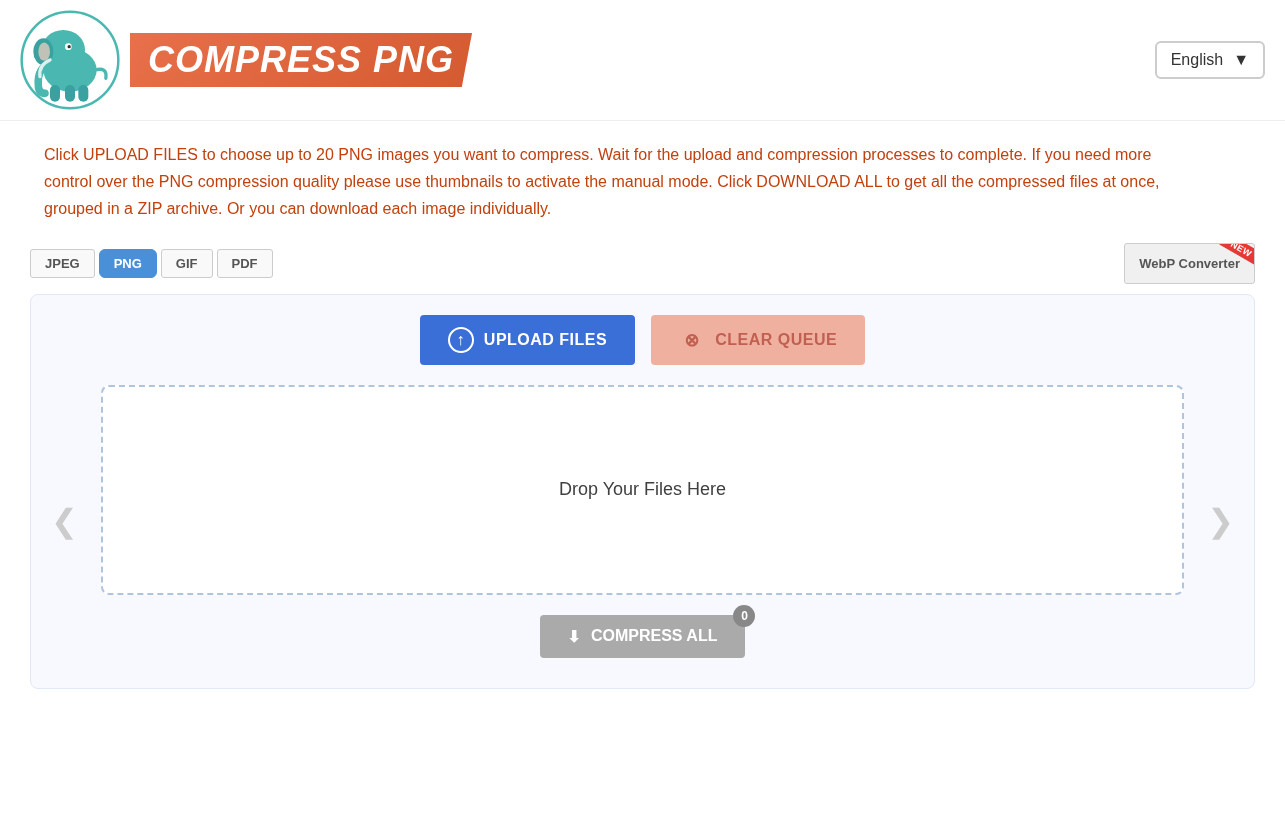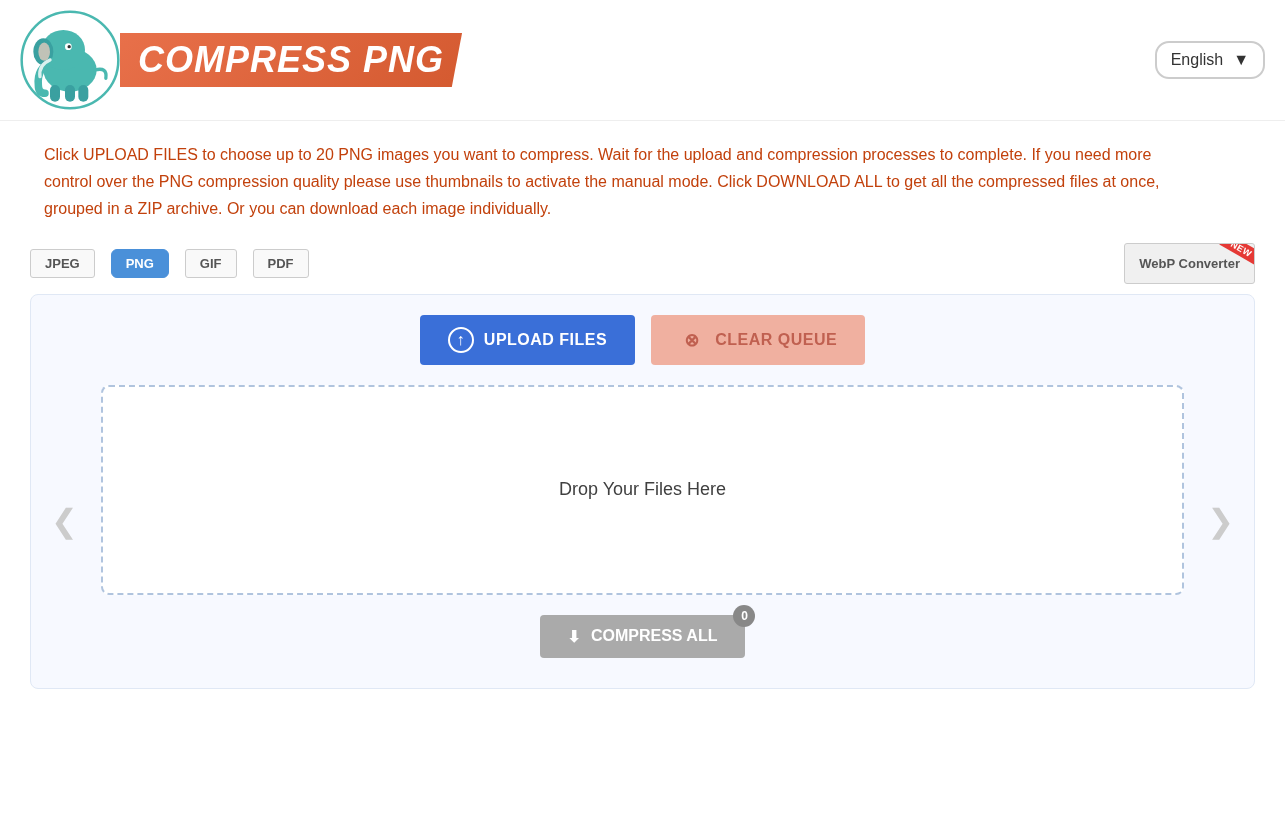--- a/index.html
+++ b/index.html
@@ -16,20 +16,21 @@
     .header {
       display: flex;
       align-items: center;
       justify-content: space-between;
       padding: 10px 20px;
       border-bottom: 1px solid #eee;
     }
     .logo-area {
       display: flex;
       align-items: center;
+      gap: 10px;
     }
     .logo-elephant {
       width: 100px;
       height: 100px;
     }
     .logo-text-area {
       display: flex;
       flex-direction: column;
       justify-content: center;
     }
@@ -51,21 +52,21 @@
       letter-spacing: 2px;
       margin-top: 4px;
       padding-left: 4px;
     }
 
     
     .lang-selector {
       display: flex;
       align-items: center;
       border: 2px solid #ccc;
-      border-radius: 14px;
+      border-radius: 6px;
       padding: 8px 14px;
       cursor: pointer;
       font-size: 16px;
       gap: 10px;
       background: #fff;
       color: #333;
     }
 
     
     .description {
@@ -80,21 +81,21 @@
     
     .tabs-row {
       display: flex;
       align-items: center;
       justify-content: space-between;
       padding: 0 30px;
       margin-top: 10px;
     }
     .tabs-left {
       display: flex;
-      gap: 16px;
+      gap: 4px;
     }
     .tab {
       border: 1px solid #ccc;
       background: #f9f9f9;
       padding: 6px 14px;
       font-size: 13px;
       font-weight: bold;
       cursor: pointer;
       color: #555;
       border-radius: 3px;

